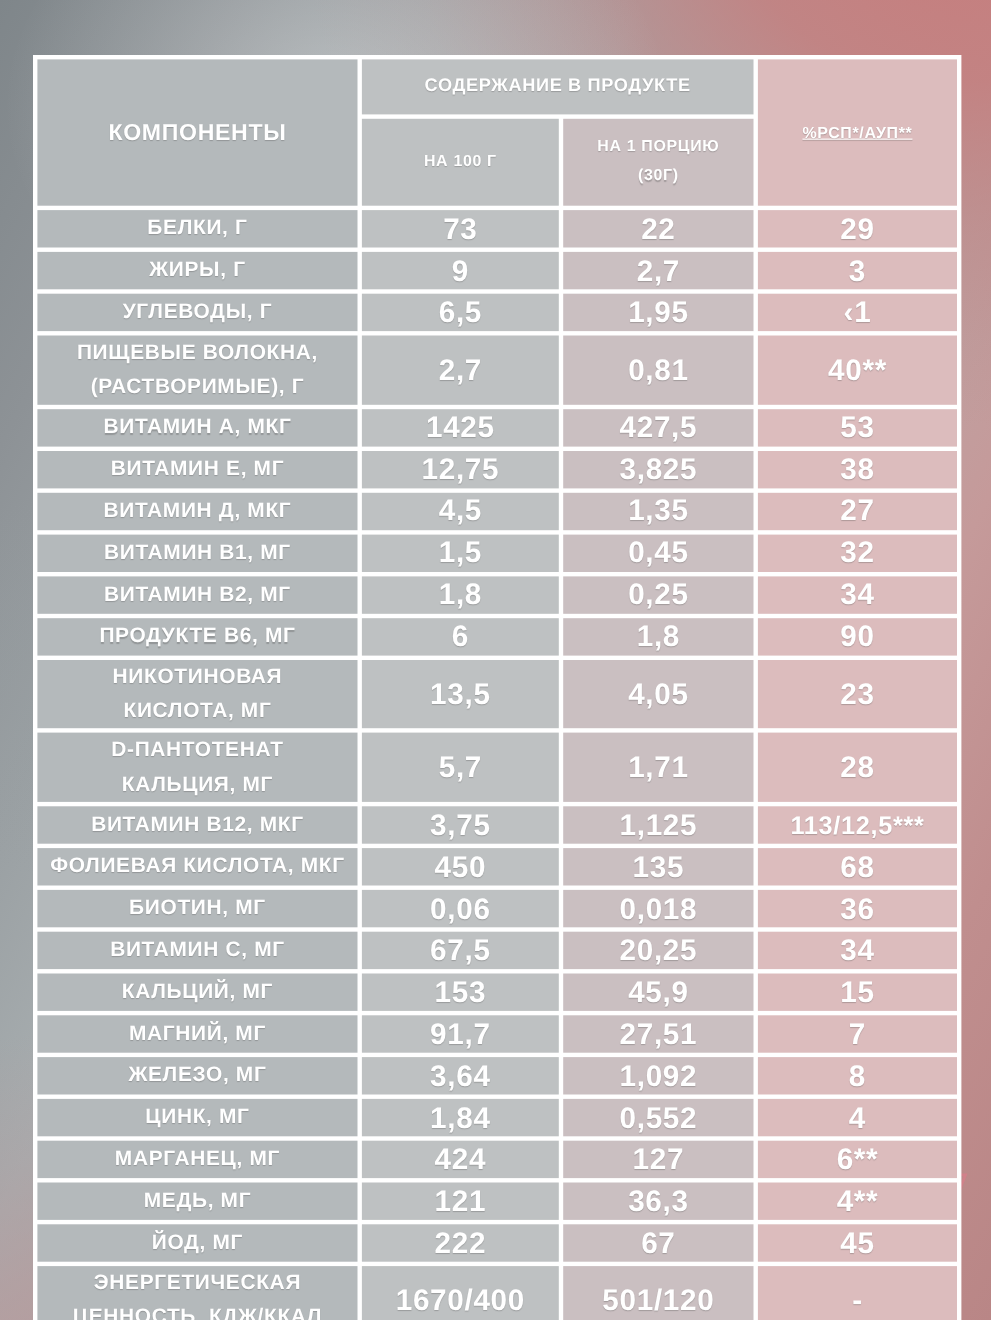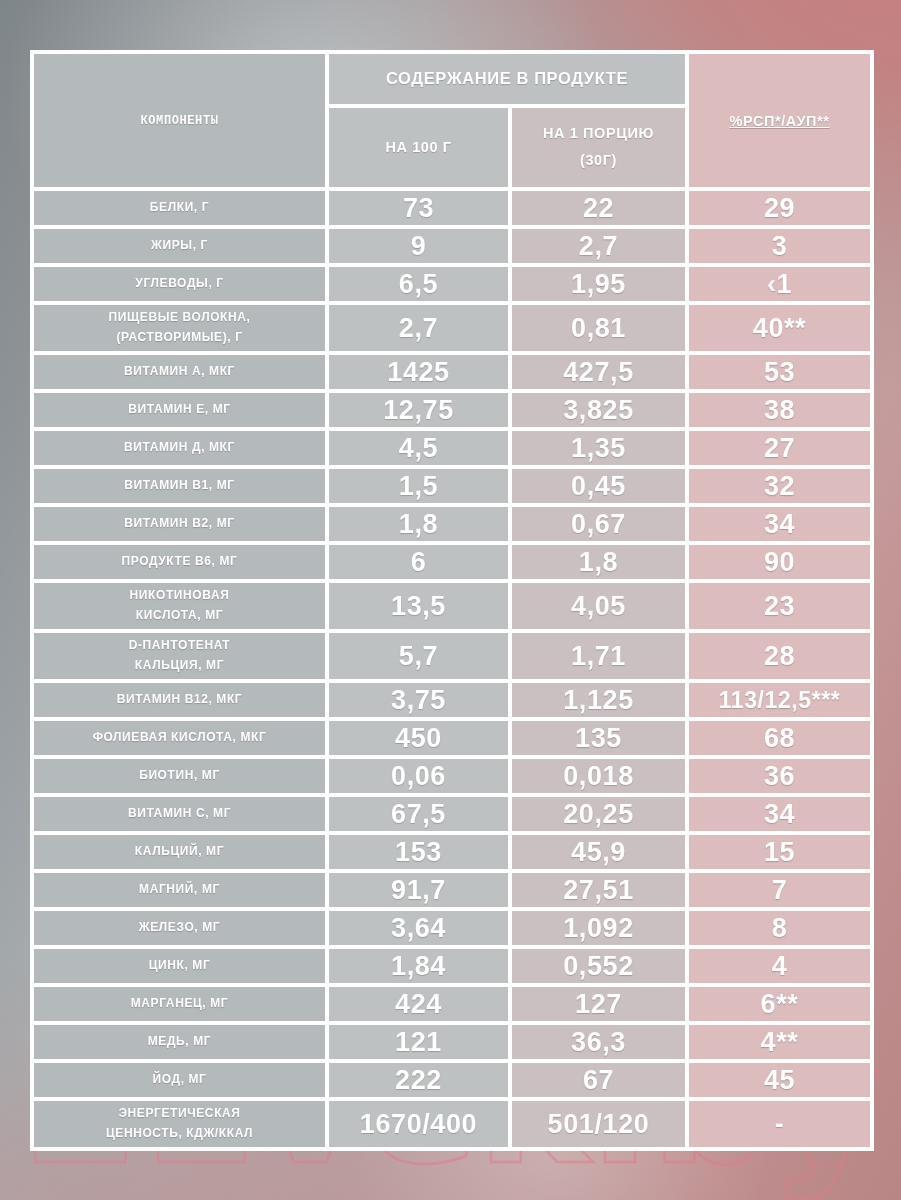--- a/index.html
+++ b/index.html
@@ -124,24 +124,23 @@
   }
 
   
   .cell-a { background: rgba(126,134,137,0.58); }  
   .cell-b { background: rgba(131,136,138,0.52); }  
   .cell-c { background: rgba(150,128,131,0.50); }  
   .cell-d { background: rgba(178,110,112,0.46); }  
 
   
   .th-components {
-    font-size: 12px;
+    font-size: 21px;
     letter-spacing: 1.3px;
     height: 133px;
-    font-family: Liberation Mono, monospace;
   }
   .th-content {
     font-size: 16.5px;
     letter-spacing: 1.1px;
     height: 46px;
   }
   .th-sub {
     font-size: 14.5px;
     letter-spacing: 1.0px;
     height: 73px;
@@ -149,21 +148,21 @@
   }
   .th-rsp {
     font-size: 14.5px;
     letter-spacing: 0.9px;
     height: 133px;
     text-decoration: underline;
   }
 
   
   .lbl {
-    font-size: 12px;
+    font-size: 19px;
     letter-spacing: 1.0px;
     line-height: 1.65;
   }
   .val {
     font-size: 27px;
     letter-spacing: 0.3px;
     font-weight: 700;
   }
   .val-sm { font-size: 23px; }
 
@@ -255,21 +254,21 @@
           </tr>
           <tr class="r1">
             <td class="cell-a lbl">ВИТАМИН В1, МГ</td>
             <td class="cell-b val">1,5</td>
             <td class="cell-c val">0,45</td>
             <td class="cell-d val">32</td>
           </tr>
           <tr class="r1">
             <td class="cell-a lbl">ВИТАМИН В2, МГ</td>
             <td class="cell-b val">1,8</td>
-            <td class="cell-c val">0,67</td>
+            <td class="cell-c val">0,25</td>
             <td class="cell-d val">34</td>
           </tr>
           <tr class="r1">
             <td class="cell-a lbl">ПРОДУКТЕ В6, МГ</td>
             <td class="cell-b val">6</td>
             <td class="cell-c val">1,8</td>
             <td class="cell-d val">90</td>
           </tr>
           <tr class="r2">
             <td class="cell-a lbl"><span>НИКОТИНОВАЯ</span><br><span>КИСЛОТА, МГ</span></td>

